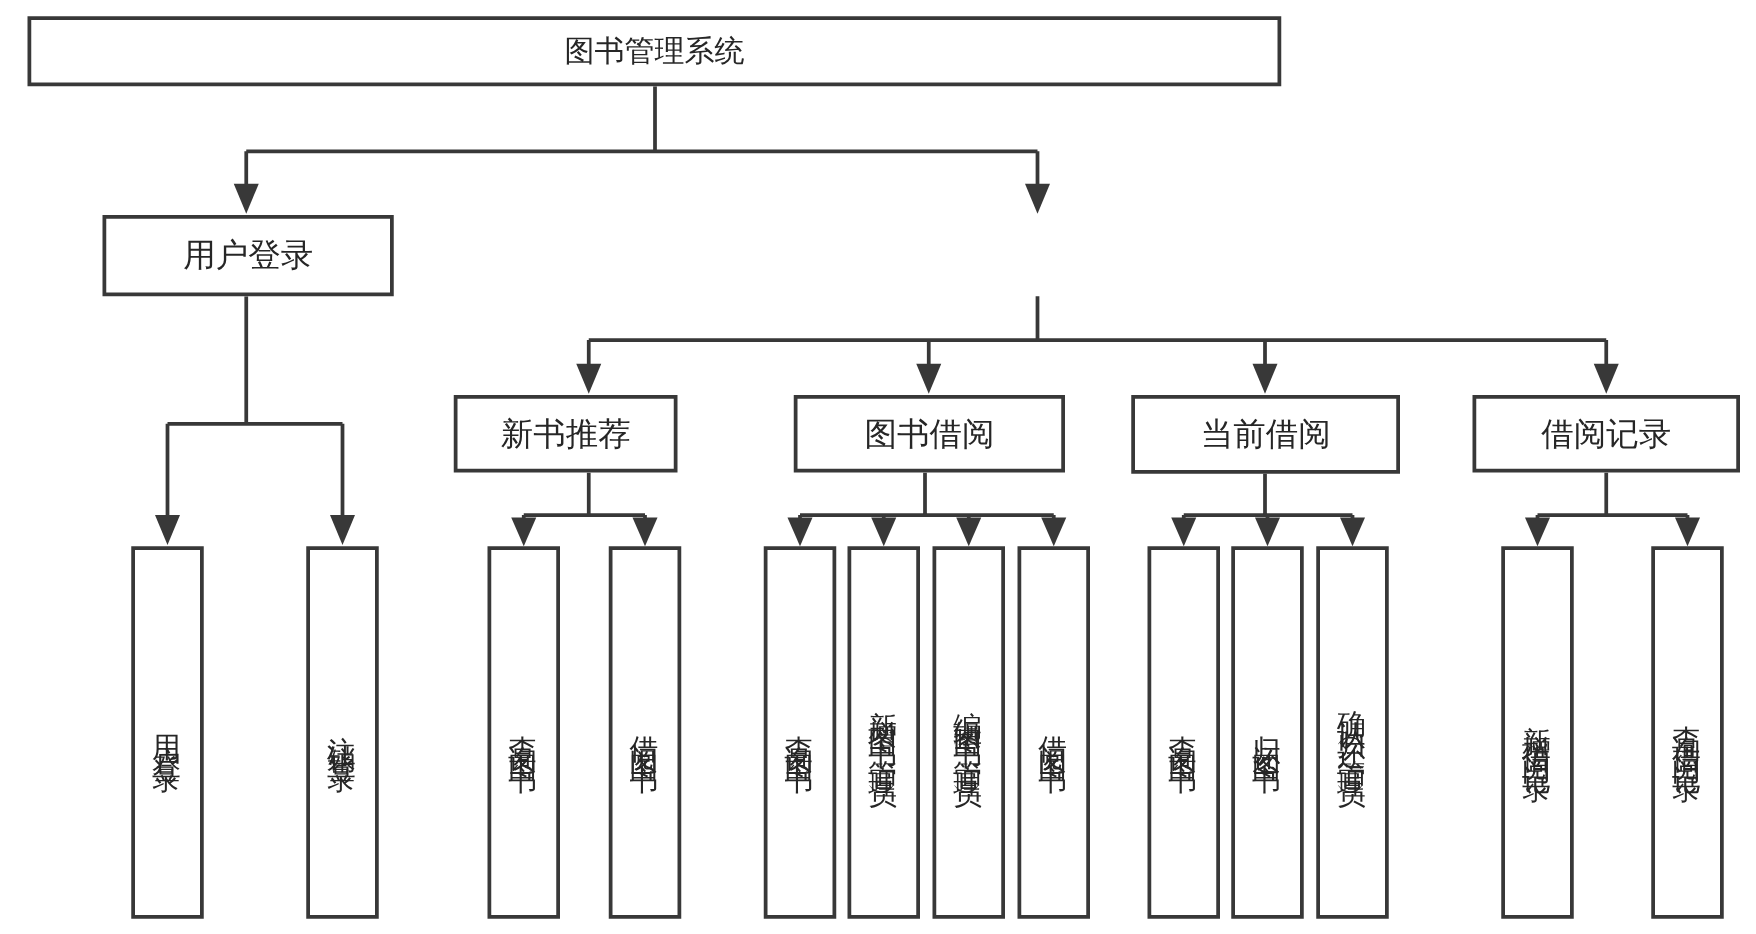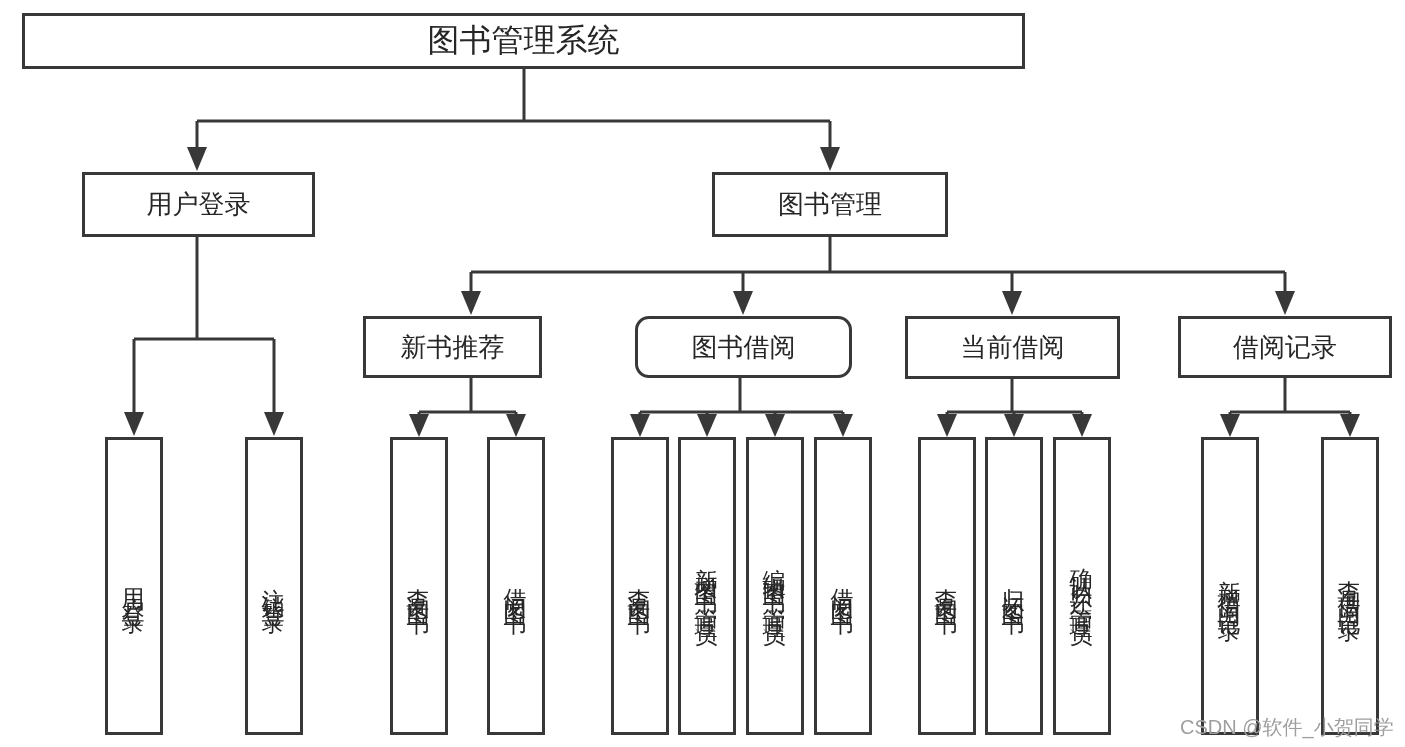--- a/index.html
+++ b/index.html
@@ -6,21 +6,21 @@
   .canvas{
     position:relative;width:1405px;height:747px;background:#ffffff;overflow:hidden;
     font-family:"Liberation Sans","DejaVu Sans",sans-serif;
   }
   .connector-layer{position:absolute;left:0;top:0;width:1405px;height:747px;}
   .hbox{
     position:absolute;box-sizing:border-box;background:#ffffff;
     border:3px solid #383838;display:flex;align-items:center;justify-content:center;
     font-size:26px;color:#262626;white-space:nowrap;z-index:2;
   }
-  .hbox.root{font-size:32px;}
+  .hbox.root{font-size:24px;}
   .vbox{
     position:absolute;box-sizing:border-box;background:#ffffff;
     border:3px solid #383838;top:437px;width:58px;height:298px;
     writing-mode:vertical-rl;text-orientation:mixed;
     display:flex;align-items:center;justify-content:center;
     font-size:23px;letter-spacing:8px;color:#262626;z-index:2;
   }
   .watermark{
     position:absolute;left:1180px;top:714px;z-index:5;
     font-size:20px;color:#9e9e9e;white-space:nowrap;
@@ -77,24 +77,23 @@
     <g>
       <path d="M1285,378 V412 M1230,412 H1350 M1230,412 V418 M1350,412 V418"></path>
       <polygon points="1220,414 1240,414 1230,437" fill="#383838" stroke="none"></polygon>
       <polygon points="1340,414 1360,414 1350,437" fill="#383838" stroke="none"></polygon>
     </g>
   </svg>
 
   <div class="hbox root" style="left:22px;top:13px;width:1003px;height:56px;">图书管理系统</div>
 
   <div class="hbox" style="left:82px;top:172px;width:233px;height:65px;">用户登录</div>
-  <div class="hbox" style="left:712px;top:172px;width:236px;height:65px;">图书管理</div>
 
   <div class="hbox" style="left:363px;top:316px;width:179px;height:62px;">新书推荐</div>
-  <div class="hbox" style="left:635px;top:316px;width:217px;height:62px;border-radius:14px;">图书借阅</div>
+  <div class="hbox" style="left:635px;top:316px;width:217px;height:62px;">图书借阅</div>
   <div class="hbox" style="left:905px;top:316px;width:215px;height:63px;">当前借阅</div>
   <div class="hbox" style="left:1178px;top:316px;width:214px;height:62px;">借阅记录</div>
 
   <div class="vbox" style="left:105px;">用户登录</div>
   <div class="vbox" style="left:245px;">注销登录</div>
 
   <div class="vbox" style="left:390px;">查询图书</div>
   <div class="vbox" style="left:487px;">借阅图书</div>
 
   <div class="vbox" style="left:611px;">查询图书</div>
@@ -102,15 +101,14 @@
   <div class="vbox" style="left:746px;">编辑图书（管理员）</div>
   <div class="vbox" style="left:814px;">借阅图书</div>
 
   <div class="vbox" style="left:918px;">查询图书</div>
   <div class="vbox" style="left:985px;">归还图书</div>
   <div class="vbox" style="left:1053px;">确认归还（管理员）</div>
 
   <div class="vbox" style="left:1201px;">新增借阅记录</div>
   <div class="vbox" style="left:1321px;">查询借阅记录</div>
 
-  <div class="watermark">CSDN @软件_小贺同学</div>
 
 </div>
 
 </body></html>

